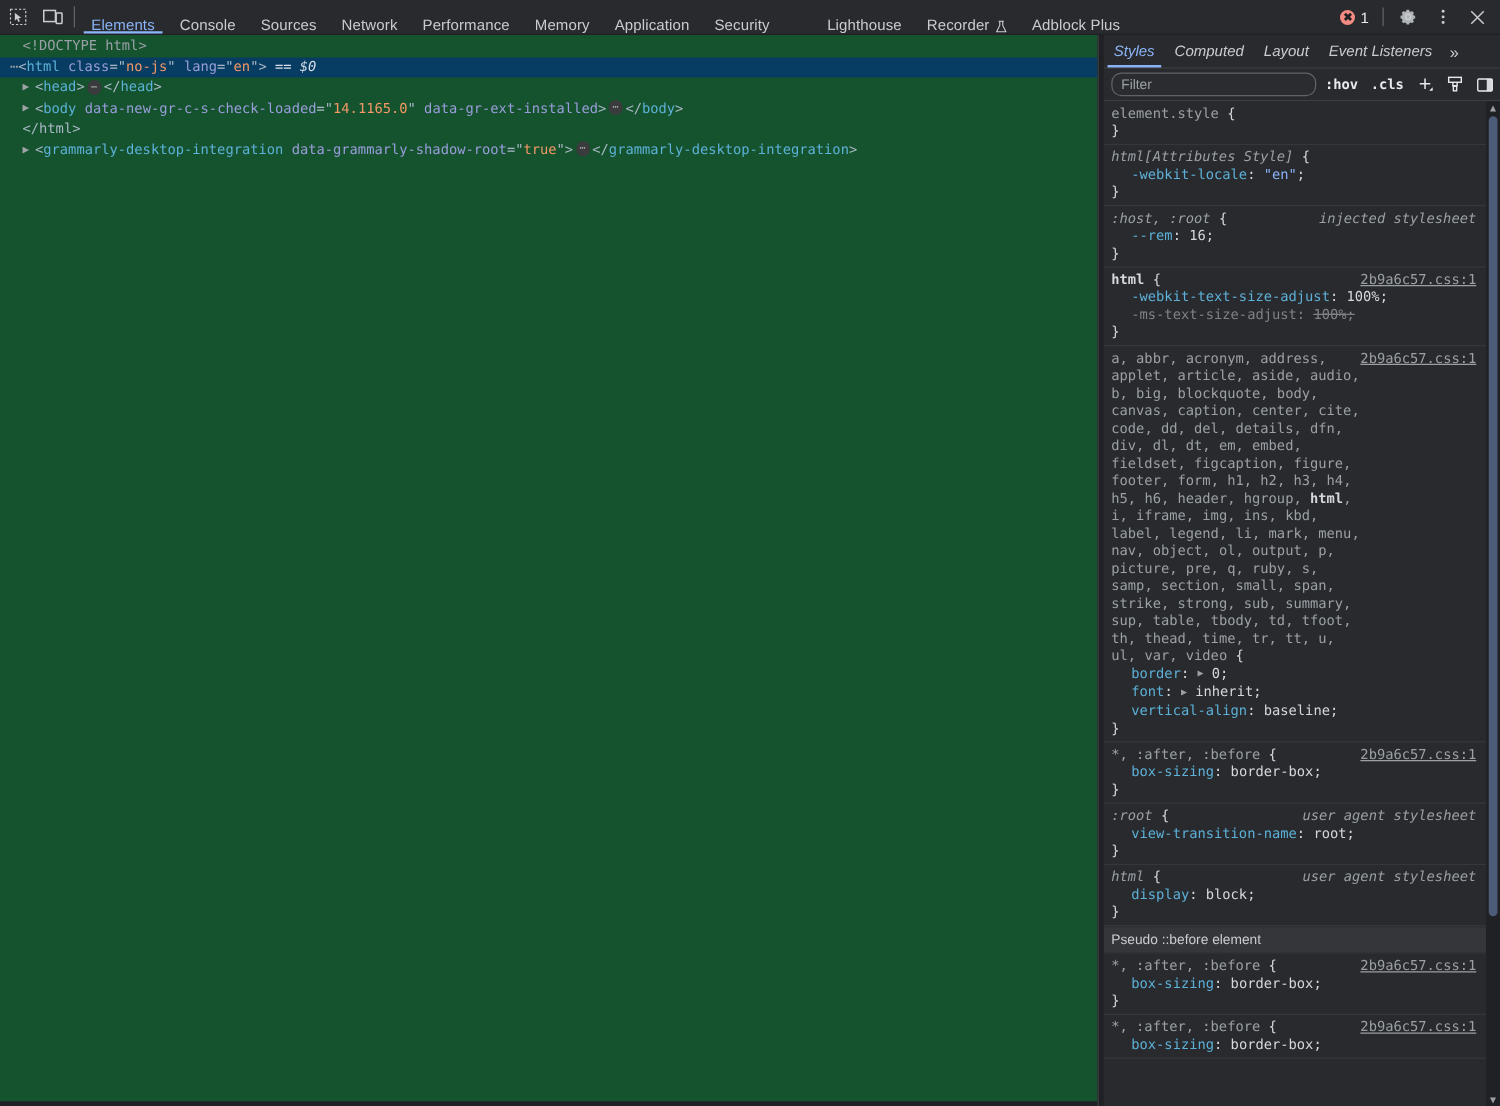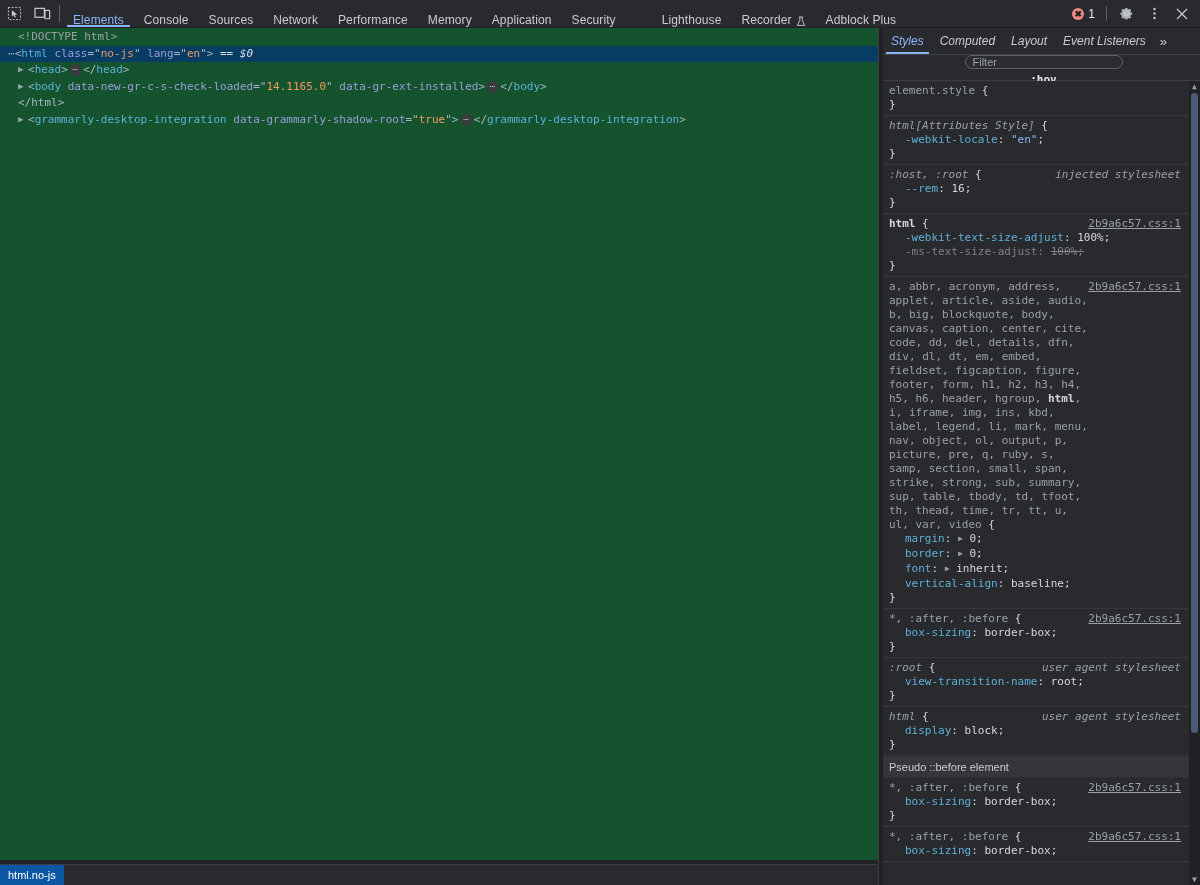--- a/index.html
+++ b/index.html
@@ -241,21 +241,20 @@
   }
   .styles-filterbar {
     height: 25px;
     min-height: 25px;
     display: flex;
     align-items: center;
     padding: 0 2px 0 6px;
     gap: 4px;
     border-bottom: 1px solid #3c4043;
     background: #282a2d;
-    flex-direction: column;
   }
   .filter-input {
     flex: 1;
     height: 17px;
     background: #2b2c2f;
     border: 1px solid #5f6368;
     border-radius: 8px;
     color: #c9ccd0;
     font-size: 11px;
     font-family: "Liberation Sans", sans-serif;
@@ -501,25 +500,20 @@
         </div>
 
         <div class="dom-row indent-1">
           <span class="arrow">▶</span><span class="punct">&lt;</span><span class="tagname">grammarly-desktop-integration</span>
           <span class="attrname">data-grammarly-shadow-root</span><span class="punct">="</span><span class="attrval">true</span><span class="punct">"&gt;</span><span class="ellipsis-badge">⋯</span><span class="punct">&lt;/</span><span class="tagname">grammarly-desktop-integration</span><span class="punct">&gt;</span>
         </div>
       </div>
 
       <div class="dom-hscroll"></div>
 
-      <div class="crumb-bar">
-        <div class="crumb sel">
-          <span>html.no-js</span>
-        </div>
-      </div>
     </div>
 
     <div class="v-divider"></div>
 
     <div class="styles-pane">
 
       <div class="styles-tabbar">
         <div class="st-tab sel">
             <span>Styles</span>
           </div>
@@ -606,23 +600,20 @@
             </div>
             <div><span class="brace">}</span></div>
           </div>
 
           <div class="rule">
             <div class="sel-head sel-long">
               <span class="selector" id="reset-selector"><span>a</span>, <span>abbr</span>, <span>acronym</span>, <span>address</span>, <span>applet</span>, <span>article</span>, <span>aside</span>, <span>audio</span>, <span>b</span>, <span>big</span>, <span>blockquote</span>, <span>body</span>, <span>canvas</span>, <span>caption</span>, <span>center</span>, <span>cite</span>, <span>code</span>, <span>dd</span>, <span>del</span>, <span>details</span>, <span>dfn</span>, <span>div</span>, <span>dl</span>, <span>dt</span>, <span>em</span>, <span>embed</span>, <span>fieldset</span>, <span>figcaption</span>, <span>figure</span>, <span>footer</span>, <span>form</span>, <span>h1</span>, <span>h2</span>, <span>h3</span>, <span>h4</span>, <span>h5</span>, <span>h6</span>, <span>header</span>, <span>hgroup</span>, <span class="match">html</span>, <span>i</span>, <span>iframe</span>, <span>img</span>, <span>ins</span>, <span>kbd</span>, <span>label</span>, <span>legend</span>, <span>li</span>, <span>mark</span>, <span>menu</span>, <span>nav</span>, <span>object</span>, <span>ol</span>, <span>output</span>, <span>p</span>, <span>picture</span>, <span>pre</span>, <span>q</span>, <span>ruby</span>, <span>s</span>, <span>samp</span>, <span>section</span>, <span>small</span>, <span>span</span>, <span>strike</span>, <span>strong</span>, <span>sub</span>, <span>summary</span>, <span>sup</span>, <span>table</span>, <span>tbody</span>, <span>td</span>, <span>tfoot</span>, <span>th</span>, <span>thead</span>, <span>time</span>, <span>tr</span>, <span>tt</span>, <span>u</span>, <span>ul</span>, <span>var</span>, <span>video</span></span><span class="brace"> {</span>
               <span class="origin link">2b9a6c57.css:1</span>
             </div>
             <div class="decl">
-              <span class="prop">margin</span><span class="val">: </span><span class="tri">▶</span> <span class="val">0</span><span class="val">;</span>
-            </div>
-            <div class="decl">
               <span class="prop">border</span><span class="val">: </span><span class="tri">▶</span> <span class="val">0</span><span class="val">;</span>
             </div>
             <div class="decl">
               <span class="prop">font</span><span class="val">: </span><span class="tri">▶</span> <span class="val">inherit</span><span class="val">;</span>
             </div>
             <div class="decl">
               <span class="prop">vertical-align</span><span class="val">: </span><span class="val link">baseline</span><span class="val">;</span>
             </div>
             <div><span class="brace">}</span></div>
           </div>

